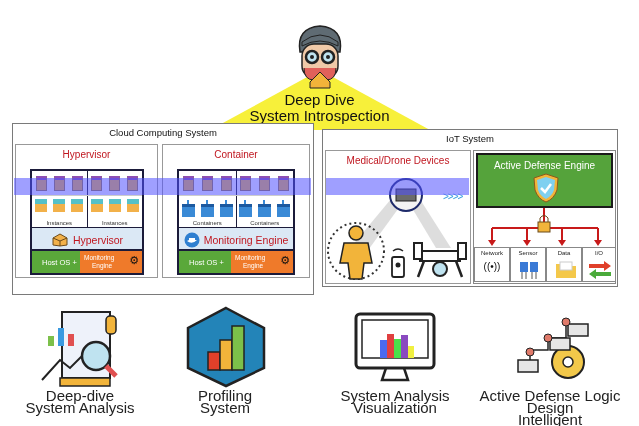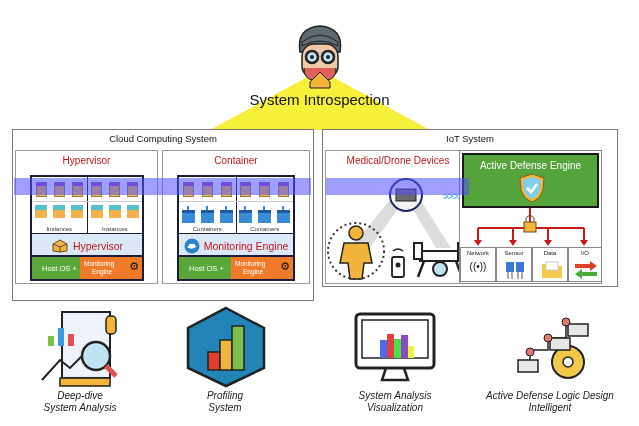--- a/index.html
+++ b/index.html
@@ -29,21 +29,21 @@
   .engine-label { font-size: 10.5px; color: #c0161f; }
   .host-row { position: absolute; left: 0; right: 0; bottom: 0; height: 24px; background: #5aa83a; border-top: 2px solid #1b1b3a; }
   .host-label { position: absolute; left: 10px; top: 7px; font-size: 7.5px; color: #fff; }
   .mon { position: absolute; right: 0; top: 0; bottom: 0; width: 62px; background: #ef7a2a; color: #fff; font-size: 6.5px; line-height: 8px; padding: 3px 0 0 4px; }
   .gear { position: absolute; right: 3px; top: 5px; font-size: 11px; color: #111; }
   .band { position: absolute; background: rgba(80,80,255,0.55); height: 17px; }
   .ade { position: absolute; background: #55a33b; border: 2px solid #1b1b1b; }
   .ade-title { position: absolute; top: 5px; left: 0; right: 0; text-align: center; color: #fff; font-size: 10px; }
   .cat { position: absolute; width: 36px; height: 35px; border: 1px solid #888; background: #fff; }
   .cat-label { position: absolute; top: 2px; left: 0; right: 0; text-align: center; font-size: 6px; color: #222; }
-  .bottom-label { position: absolute; text-align: center; font-size: 10px; line-height: 12px; color: #222; font-style: italic; }
+  .bottom-label { position: absolute; text-align: center; font-size: 15px; line-height: 12px; color: #222; }
 </style>
 </head>
 <body>
 
 <svg class="beam" width="639" height="426">
   <polygon points="320,70 210,130 430,130" fill="#f7f03a"></polygon>
 </svg>
 
 <svg class="abs" style="left:290px;top:22px" width="60" height="68" viewBox="0 0 60 68">
   <path d="M10 30 Q6 6 30 4 Q54 6 50 30 Z" fill="#5f6b73" stroke="#222" stroke-width="1.5"></path>
@@ -51,24 +51,25 @@
   <path d="M12 24 Q30 14 48 24 L48 20 Q30 6 12 20 Z" fill="#5f6b73" stroke="#222" stroke-width="1"></path>
   <circle cx="22" cy="35" r="6" fill="#bfe3f0" stroke="#222" stroke-width="2.5"></circle>
   <circle cx="38" cy="35" r="6" fill="#bfe3f0" stroke="#222" stroke-width="2.5"></circle>
   <circle cx="22" cy="35" r="2" fill="#222"></circle>
   <circle cx="38" cy="35" r="2" fill="#222"></circle>
   <path d="M14 46 Q14 58 24 58 L36 58 Q46 58 46 46" fill="#e0605a" stroke="#222" stroke-width="1"></path>
   <path d="M20 60 L30 50 L40 60 L40 66 L20 66 Z" fill="#f1b43a" stroke="#222" stroke-width="1"></path>
 </svg>
 
 <div class="title-main">
+  <div>Deep Dive</div>
   <div>System Introspection</div>
 </div>
 
-<div class="sys-box" style="left:12px;top:129px;width:302px;height:172px">
+<div class="sys-box" style="left:12px;top:123px;width:302px;height:172px">
   <div class="sys-title">Cloud Computing System</div>
 
   <div class="sub-box" style="left:2px;top:20px;width:143px;height:134px">
     <div class="sub-title">Hypervisor</div>
     <div class="stack" style="left:14px;top:24px;width:114px;height:106px">
       <div class="app-row">
         <div class="app-half">
             <div class="app"></div>
             <div class="app"></div>
             <div class="app"></div>
@@ -192,21 +193,21 @@
         <rect x="88" y="70" width="8" height="16" fill="#fff" stroke="#222" stroke-width="2"></rect>
         <rect x="132" y="70" width="8" height="16" fill="#fff" stroke="#222" stroke-width="2"></rect>
         <circle cx="114" cy="96" r="7" fill="#bfe3f0" stroke="#222" stroke-width="2"></circle>
         <path d="M98 88 L92 104 M130 88 L136 104" stroke="#222" stroke-width="2.5"></path>
       </g>
     </svg>
   </div>
 
   <div class="abs" style="left:120px;top:61px;font-size:10px;color:#3aa0e0;letter-spacing:-1px">&gt;&gt;&gt;&gt;</div>
 
-  <div class="sub-box" style="left:136px;top:20px;width:143px;height:134px;border-color:#888">
+  <div class="sub-box" style="left:150px;top:20px;width:143px;height:134px;border-color:#888">
     <div class="ade" style="left:2px;top:2px;width:137px;height:55px">
       <div class="ade-title">Active Defense Engine</div>
       <svg class="abs" style="left:55px;top:18px" width="26" height="30" viewBox="0 0 26 30">
         <path d="M13 1 L25 5 L24 17 Q21 26 13 29 Q5 26 2 17 L1 5 Z" fill="#f2b43a" stroke="#8a5a1a" stroke-width="1"></path>
         <path d="M13 4 L22 7 L21 17 Q19 23 13 26 Q7 23 5 17 L4 7 Z" fill="#7fd0f0"></path>
         <path d="M8 15 L12 19 L18 11" stroke="#fff" stroke-width="2.5" fill="none"></path>
       </svg>
     </div>
     <svg class="abs" style="left:0;top:57px" width="143" height="40" viewBox="0 0 143 40">
       <path d="M70 0 L70 20 M18 20 L124 20 M18 20 L18 34 M53 20 L53 34 M88 20 L88 34 M124 20 L124 34" stroke="#c81a1a" stroke-width="2" fill="none"></path>

